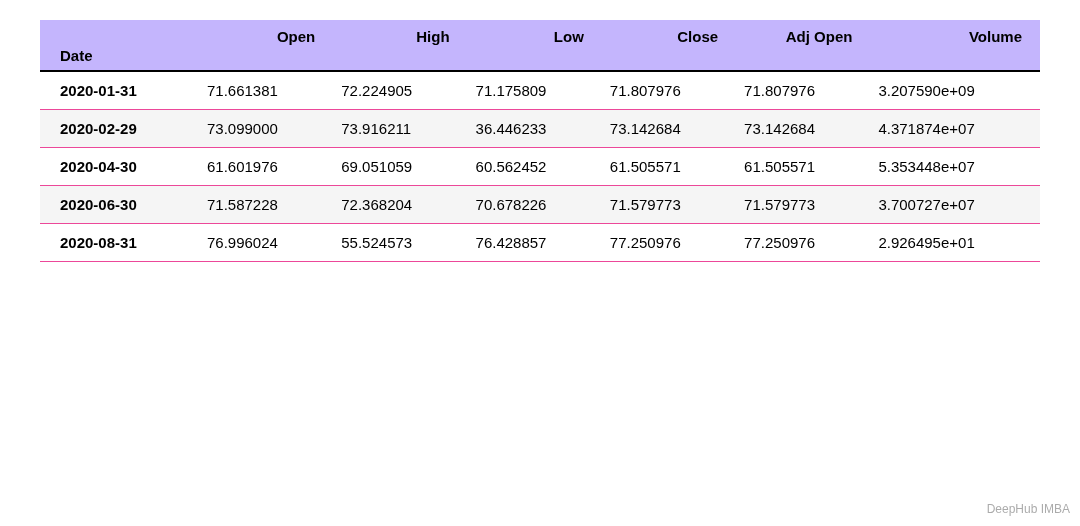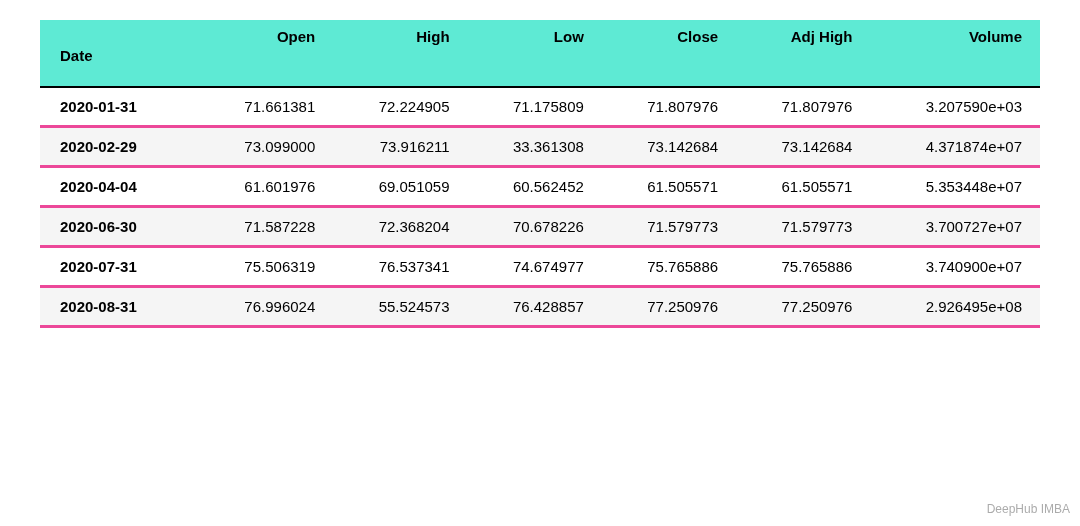--- a/index.html
+++ b/index.html
@@ -27,53 +27,52 @@
       width: 100%;
       border-collapse: collapse;
       font-size: 15px;
     }
 
     thead tr th {
       font-weight: 700;
       text-align: right;
       padding: 8px 18px 8px 8px;
       color: #000;
-      background: #5eead4;
+      background: #c4b5fd;
     }
 
     thead tr th.col-date {
       text-align: left;
       padding-left: 20px;
     }
 
     thead tr th.header-top {
       padding-bottom: 2px;
     }
 
     .date-header-row th {
       padding-top: 0;
-      padding-bottom: 22px;
+      padding-bottom: 6px;
       border-bottom: 2px solid #000;
     }
 
     tbody tr {
-      border-bottom: 3px solid #ec4899;
+      border-bottom: 1px solid #ec4899;
     }
 
     tbody tr:nth-child(even) {
       background-color: #f5f5f5;
     }
 
     tbody tr:nth-child(odd) {
       background-color: #ffffff;
     }
 
     tbody tr td {
       padding: 10px 18px 10px 8px;
-      text-align: right;
       color: #000;
       font-size: 15px;
     }
 
     tbody tr td.col-date {
       text-align: left;
       font-weight: 700;
       padding-left: 20px;
     }
 
@@ -91,85 +90,76 @@
 
 <div class="table-container">
   <table>
     <thead>
       <tr>
         <th class="col-date header-top"></th>
         <th class="header-top">Open</th>
         <th class="header-top">High</th>
         <th class="header-top">Low</th>
         <th class="header-top">Close</th>
-        <th class="header-top">Adj High</th>
+        <th class="header-top">Adj Open</th>
         <th class="header-top">Volume</th>
       </tr>
       <tr class="date-header-row">
         <th class="col-date">Date</th>
         <th></th>
         <th></th>
         <th></th>
         <th></th>
         <th></th>
         <th></th>
       </tr>
     </thead>
     <tbody id="table-body">
     <tr>
           <td class="col-date">2020-01-31</td>
           <td>71.661381</td>
           <td>72.224905</td>
           <td>71.175809</td>
           <td>71.807976</td>
           <td>71.807976</td>
-          <td>3.207590e+03</td>
+          <td>3.207590e+09</td>
         </tr>
         <tr>
           <td class="col-date">2020-02-29</td>
           <td>73.099000</td>
           <td>73.916211</td>
-          <td>33.361308</td>
+          <td>36.446233</td>
           <td>73.142684</td>
           <td>73.142684</td>
           <td>4.371874e+07</td>
         </tr>
         <tr>
-          <td class="col-date">2020-04-04</td>
+          <td class="col-date">2020-04-30</td>
           <td>61.601976</td>
           <td>69.051059</td>
           <td>60.562452</td>
           <td>61.505571</td>
           <td>61.505571</td>
           <td>5.353448e+07</td>
         </tr>
         <tr>
           <td class="col-date">2020-06-30</td>
           <td>71.587228</td>
           <td>72.368204</td>
           <td>70.678226</td>
           <td>71.579773</td>
           <td>71.579773</td>
           <td>3.700727e+07</td>
         </tr>
         <tr>
-          <td class="col-date">2020-07-31</td>
-          <td>75.506319</td>
-          <td>76.537341</td>
-          <td>74.674977</td>
-          <td>75.765886</td>
-          <td>75.765886</td>
-          <td>3.740900e+07</td>
-        </tr>
-        <tr>
           <td class="col-date">2020-08-31</td>
           <td>76.996024</td>
           <td>55.524573</td>
           <td>76.428857</td>
           <td>77.250976</td>
           <td>77.250976</td>
-          <td>2.926495e+08</td>
+          <td>2.926495e+01</td>
         </tr>
       </tbody>
   </table>
 </div>
 
 <div class="watermark">DeepHub IMBA</div>
 
 </body></html>

